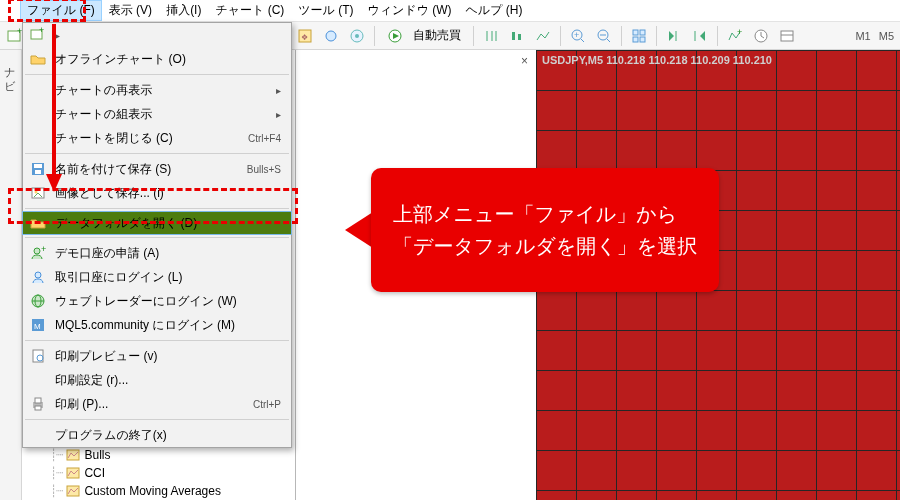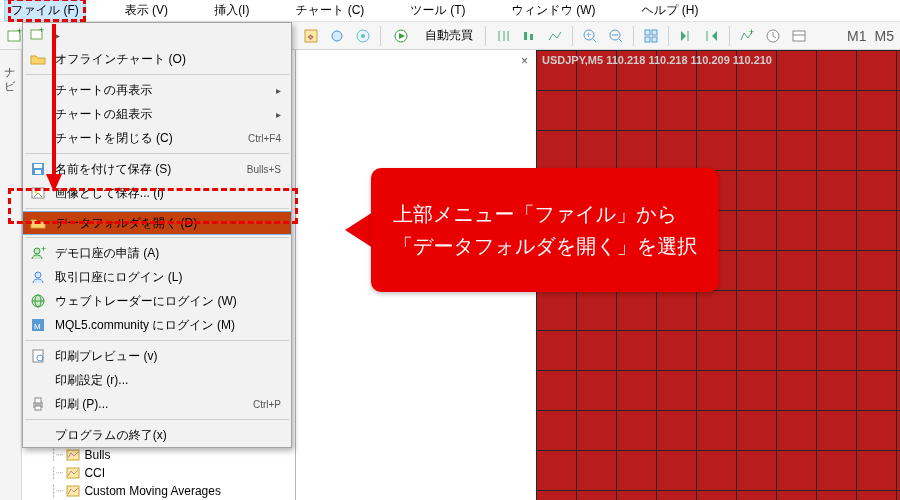--- a/index.html
+++ b/index.html
@@ -1,60 +1,60 @@
 <!DOCTYPE html>
 <html><head>
 <meta charset="utf-8">
 <style>
   * { box-sizing: border-box; font-family: "MS UI Gothic", "Meiryo", sans-serif; }
   body { margin: 0; width: 900px; height: 500px; background: #fff; overflow: hidden; position: relative; font-size: 12px; }
-  .menubar { height: 22px; background: #fff; border-bottom: 1px solid #e3e3e3; display: flex; align-items: flex-end; padding: 0 4px; gap: 32px; }
+  .menubar { height: 22px; background: #fff; border-bottom: 1px solid #e3e3e3; display: flex; align-items: flex-end; padding: 0 20px; }
   .menubar .menu-item { padding: 2px 7px; cursor: pointer; }
   .menubar .menu-item.active { background: #cce8ff; border: 1px solid #99d1ff; padding: 1px 6px; }
   .toolbar { height: 28px; background: #f6f6f6; border-bottom: 1px solid #d6d6d6; display: flex; align-items: center; padding: 0 4px; gap: 4px; }
   .toolbar .sep { width: 1px; height: 20px; background: #d0d0d0; margin: 0 2px; }
   .toolbar .btn { width: 22px; height: 22px; display: flex; align-items: center; justify-content: center; border-radius: 2px; cursor: pointer; }
-  .toolbar .txtbtn { display: flex; align-items: center; gap: 16px; padding: 0 6px; height: 22px; cursor: pointer; }
+  .toolbar .txtbtn { display: flex; align-items: center; gap: 10px; padding: 0 6px; height: 22px; cursor: pointer; }
   .toolbar .spacer { flex: 1; }
   .body { display: flex; height: 450px; }
   .nav { width: 22px; background: #f4f4f4; border-right: 1px solid #d6d6d6; padding-top: 4px; }
   .nav .navtab { writing-mode: vertical-rl; font-size: 11px; padding: 6px 2px; color: #444; }
   .treecol { width: 28px; background: #fff; padding-top: 4px; }
   .treecol .tico { margin: 4px 4px; display: block; }
   .chart-area { margin-left: 245px; flex: 1; display: flex; border-left: 1px solid #b7b7b7; }
   .chart-left { width: 240px; background: #fff; position: relative; }
   .chart-left .tabx { position: absolute; top: 4px; right: 8px; font-size: 12px; color: #555; cursor: pointer; }
   .chart-right { flex: 1; background: #b91c1c; position: relative; font-weight: bold; }
   .chart-right .ticker { position: absolute; top: 4px; left: 6px; font-size: 11px; color: #cfcfcf; white-space: nowrap; }
   .grid { position: absolute; top: 0; left: 0; right: 0; bottom: 0;
     background-image: linear-gradient(#262626 1px, transparent 1px), linear-gradient(90deg, #262626 1px, transparent 1px);
     background-size: 40px 40px; }
   
   .dropdown { position: absolute; top: 22px; left: 22px; width: 270px; background: #f2f2f2; border: 1px solid #a4a4a4; box-shadow: 2px 3px 6px rgba(0,0,0,.3); z-index: 20; }
   .dropdown .row { display: flex; align-items: center; height: 24px; padding: 0 10px 0 6px; gap: 8px; cursor: pointer; position: relative; }
-  .dropdown .row.highlight { background: #c2410c; border: 1px solid #7ab8e8; margin: -1px; }
+  .dropdown .row.highlight { background: #4d7c0f; border: 1px solid #7ab8e8; margin: -1px; }
   .dropdown .row .ico { width: 18px; display: flex; justify-content: center; }
   .dropdown .row .label { flex: 1; white-space: nowrap; }
   .dropdown .row .sc { color: #555; font-size: 10px; }
   .dropdown .row .arrow { font-size: 10px; color: #555; }
   .dropdown hr { border: none; border-top: 1px solid #d0d0d0; margin: 3px 2px; }
   
   .tree { position: absolute; left: 50px; top: 428px; z-index: 5; font-size: 12px; }
   .tree .item { display: flex; align-items: center; gap: 4px; height: 18px; }
   .tree .dots { color: #b2b2b2; font-family: monospace; letter-spacing: -1px; }
   
   .callout { position: absolute; top: 168px; left: 345px; z-index: 30; display: flex; align-items: center; }
   .callout .tail { width: 0; height: 0; border-top: 18px solid transparent; border-bottom: 18px solid transparent; border-right: 28px solid #e90000; margin-right: -2px; }
   .callout .box { background: #e90000; color: #fff; padding: 30px 22px; border-radius: 10px; font-size: 20px; line-height: 1.6; white-space: nowrap; box-shadow: 0 2px 4px rgba(0,0,0,.25); }
   
   .dash { position: absolute; border: 3px dashed #e90000; z-index: 25; pointer-events: none; }
   .dash.menu { top: -2px; left: 8px; width: 78px; height: 24px; }
   .dash.item { top: 188px; left: 8px; width: 290px; height: 36px; }
   .red-arrow { position: absolute; top: 24px; left: 44px; z-index: 26; pointer-events: none; }
-  .meta-m { font-size: 14px; color: #555; padding: 0 2px; }
+  .meta-m { font-size: 11px; color: #555; padding: 0 2px; }
   svg { display: block; }
 </style>
 </head>
 <body>
 
 <div class="menubar">
   <span class="menu-item active">ファイル (F)</span>
   <span class="menu-item">表示 (V)</span>
   <span class="menu-item">挿入(I)</span>
   <span class="menu-item">チャート (C)</span>

